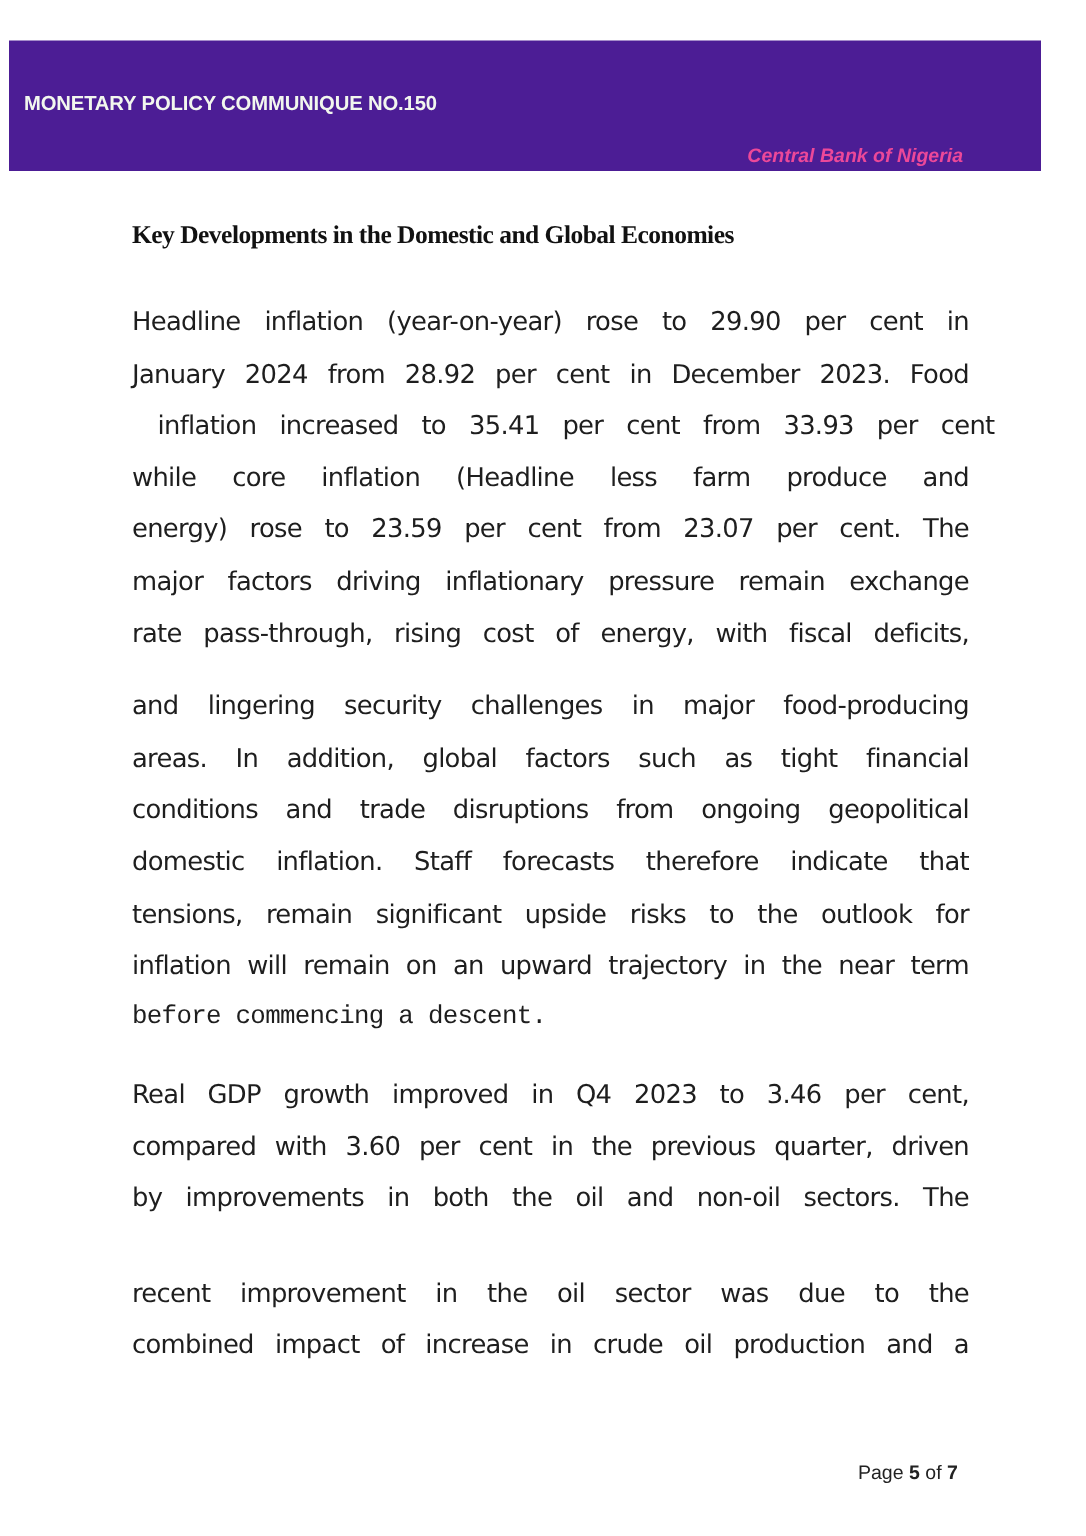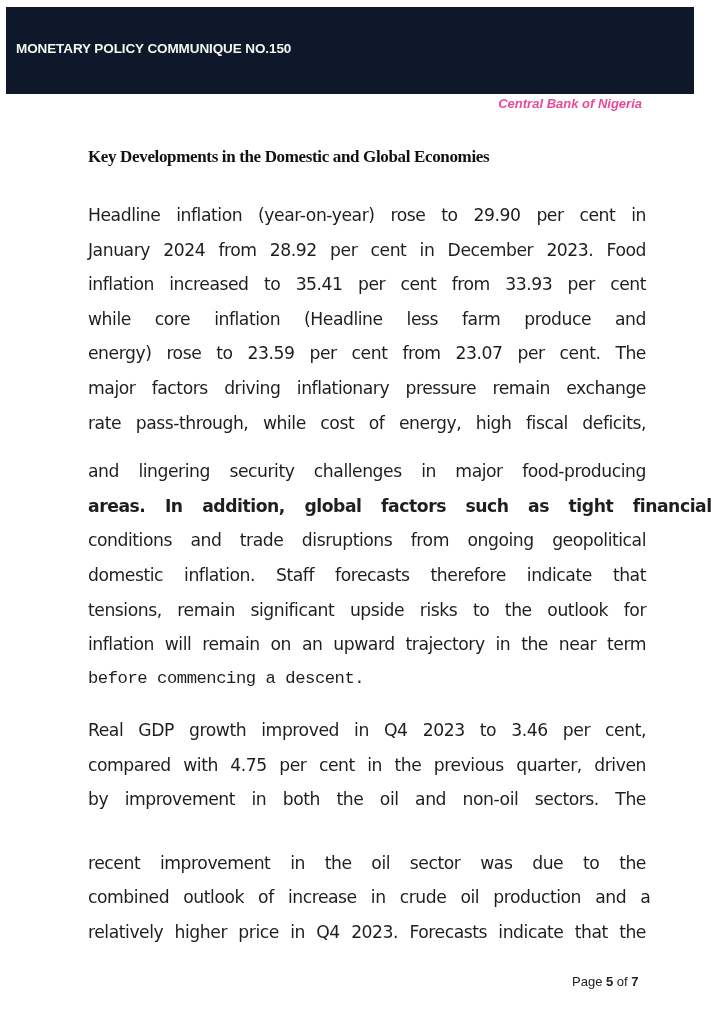--- a/index.html
+++ b/index.html
@@ -98,55 +98,55 @@
     color: #222222;
     white-space: nowrap;
   }
   .footer b {
     font-weight: bold;
   }
 </style>
 </head>
 <body>
 
-<div class="banner" style="background: #0f172a;">
+<div class="banner" style="background: #4c1d95; margin-top: 20px;">
   <div class="banner-title">MONETARY POLICY COMMUNIQUE NO.150</div>
 </div>
 
 <div class="org-name">Central Bank of Nigeria</div>
 
 <div class="section-heading">Key Developments in the Domestic and Global Economies</div>
 
 <div class="para" id="para-1">
   <div class="line">
       <span style="word-spacing: 10.8789px; white-space: nowrap; text-align: left;">Headline inflation (year-on-year) rose to 29.90 per cent in</span>
     </div>
   <div class="line">
       <span style="word-spacing: 8.22743px; white-space: nowrap; text-align: left;">January 2024 from 28.92 per cent in December 2023. Food</span>
     </div>
   <div class="line">
-      <span style="word-spacing: 10.3438px; white-space: nowrap; text-align: left;">inflation increased to 35.41 per cent from 33.93 per cent</span>
+      <span style="word-spacing: 10.3438px; white-space: nowrap; text-align: left; margin-left: 17px;">inflation increased to 35.41 per cent from 33.93 per cent</span>
     </div>
   <div class="line">
       <span style="word-spacing: 18.9442px; white-space: nowrap; text-align: left;">while core inflation (Headline less farm produce and</span>
     </div>
   <div class="line">
       <span style="word-spacing: 9.92812px; white-space: nowrap; text-align: left;">energy) rose to 23.59 per cent from 23.07 per cent. The</span>
     </div>
   <div class="line">
       <span style="word-spacing: 11.2943px; white-space: nowrap; text-align: left;">major factors driving inflationary pressure remain exchange</span>
     </div>
   <div class="line">
-      <span style="word-spacing: 9.31445px; white-space: nowrap; text-align: left;">rate pass-through, while cost of energy, high fiscal deficits,</span>
+      <span style="word-spacing: 9.31445px; white-space: nowrap; text-align: left;">rate pass-through, rising cost of energy, with fiscal deficits,</span>
     </div>
   <div class="line">
       <span style="word-spacing: 14.4271px; white-space: nowrap; text-align: left; margin-top: 14px;">and lingering security challenges in major food-producing</span>
     </div>
   <div class="line">
-      <span style="word-spacing: 14.0039px; white-space: nowrap; text-align: center; font-weight: bold;">areas. In addition, global factors such as tight financial</span>
+      <span style="word-spacing: 14.0039px; white-space: nowrap; text-align: center;">areas. In addition, global factors such as tight financial</span>
     </div>
   <div class="line">
       <span style="word-spacing: 13.4479px; white-space: nowrap; text-align: left;">conditions and trade disruptions from ongoing geopolitical</span>
     </div>
   <div class="line">
       <span style="word-spacing: 16.0156px; white-space: nowrap; text-align: left;">domestic inflation. Staff forecasts therefore indicate that</span>
     </div>
   <div class="line">
       <span style="word-spacing: 10.6055px; white-space: nowrap; text-align: left;">tensions, remain significant upside risks to the outlook for</span>
     </div>
@@ -156,33 +156,30 @@
   <div class="line last">
       <span>before commencing a descent.</span>
     </div>
 </div>
 
 <div class="para" id="para-2">
   <div class="line">
       <span style="word-spacing: 10.1078px; white-space: nowrap; text-align: left;">Real GDP growth improved in Q4 2023 to 3.46 per cent,</span>
     </div>
   <div class="line">
-      <span style="word-spacing: 7.4566px; white-space: nowrap; text-align: left;">compared with 4.75 per cent in the previous quarter, driven</span>
+      <span style="word-spacing: 7.4566px; white-space: nowrap; text-align: left;">compared with 3.60 per cent in the previous quarter, driven</span>
     </div>
   <div class="line">
-      <span style="word-spacing: 10.5278px; white-space: nowrap; text-align: left;">by improvement in both the oil and non-oil sectors. The</span>
+      <span style="word-spacing: 10.5278px; white-space: nowrap; text-align: left;">by improvements in both the oil and non-oil sectors. The</span>
     </div>
   <div class="line">
       <span style="word-spacing: 14.7674px; white-space: nowrap; text-align: left; margin-top: 29px;">recent improvement in the oil sector was due to the</span>
     </div>
   <div class="line">
-      <span style="word-spacing: 9.08333px; white-space: nowrap; text-align: left;">combined outlook of increase in crude oil production and a</span>
-    </div>
-  <div class="line">
-      <span style="word-spacing: 6.30382px; white-space: nowrap; text-align: left;">relatively higher price in Q4 2023. Forecasts indicate that the</span>
+      <span style="word-spacing: 9.08333px; white-space: nowrap; text-align: left;">combined impact of increase in crude oil production and a</span>
     </div>
 </div>
 
 <div class="footer">
   <span>Page</span>
   <b>5</b>
   <span>of</span>
   <b>7</b>
 </div>
 

